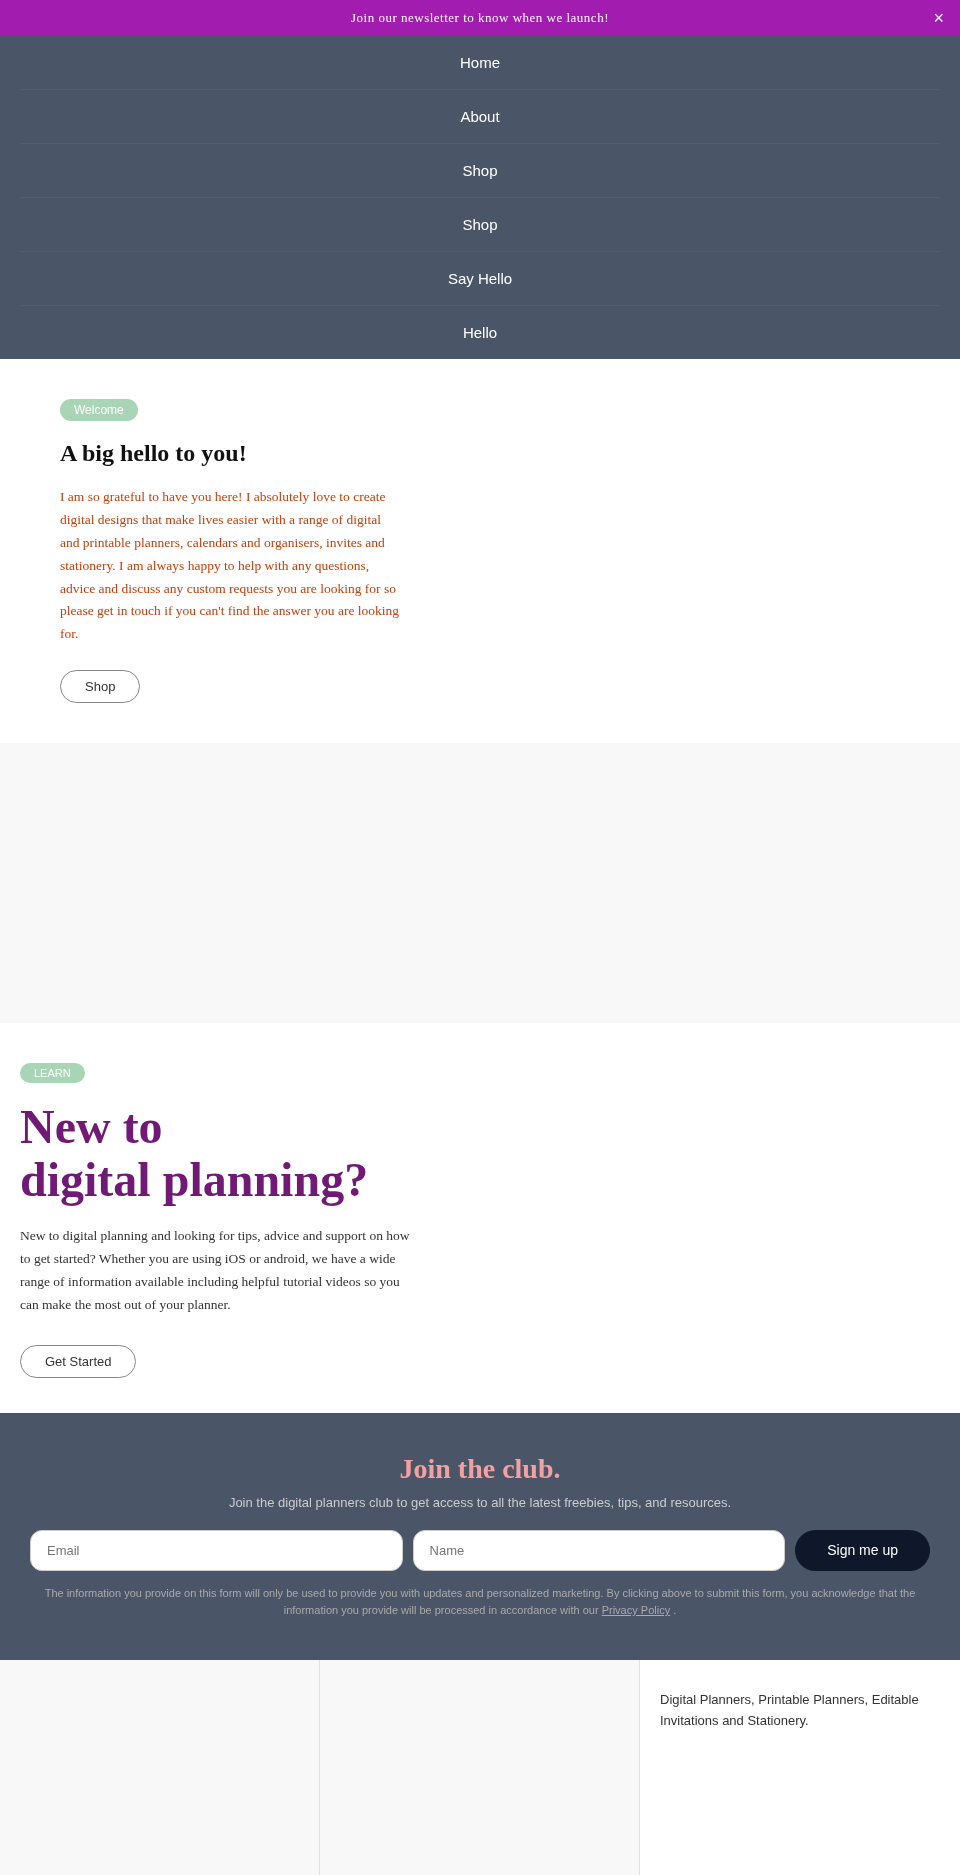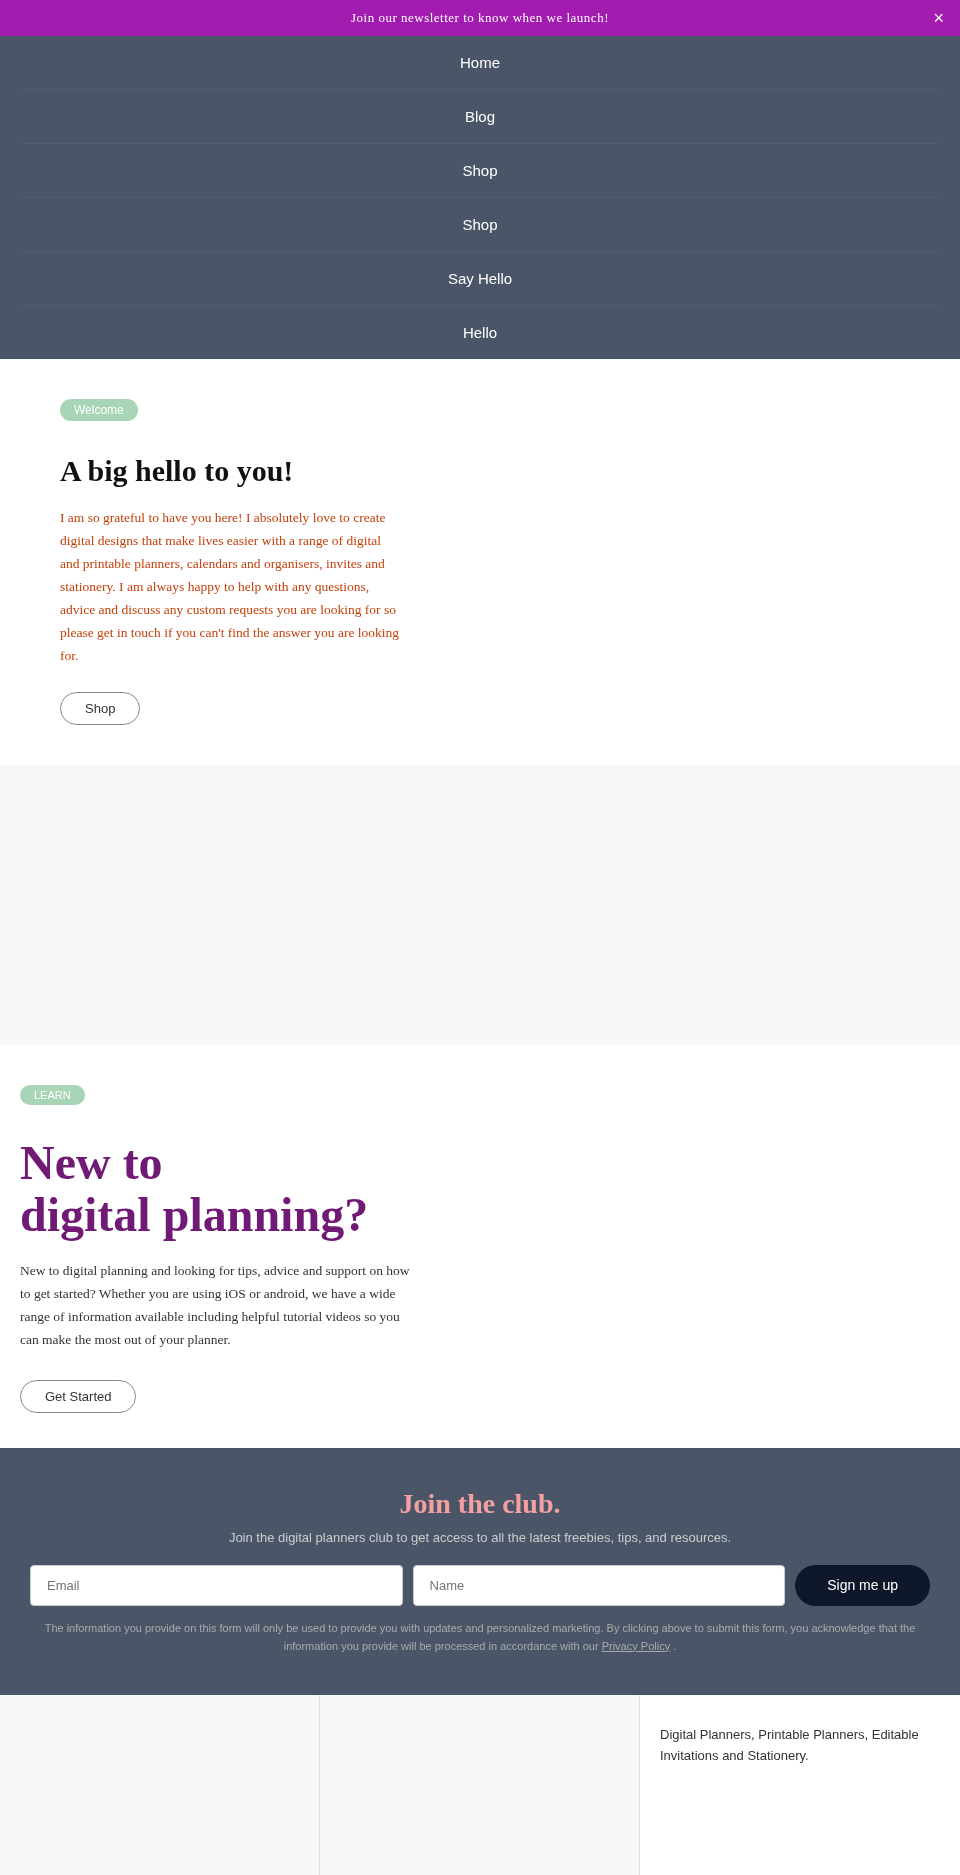--- a/index.html
+++ b/index.html
@@ -56,29 +56,29 @@
       padding: 40px 60px 40px 60px;
       background: #fff;
     }
     .badge {
       display: inline-block;
       background: #a8d5b5;
       color: #fff;
       border-radius: 20px;
       padding: 4px 14px;
       font-size: 12px;
-      margin-bottom: 32px;
+      margin-bottom: 18px;
       font-family: Arial, sans-serif;
     }
     .badge.learn {
       background: #a8d5b5;
       font-size: 11px;
     }
     .hero h1 {
-      font-size: 30px;
+      font-size: 24px;
       font-weight: bold;
       margin-bottom: 18px;
       font-family: 'Georgia', serif;
       color: #111;
       line-height: 1.2;
     }
     .hero p {
       font-size: 13.5px;
       line-height: 1.7;
       color: #c2410c;
@@ -145,21 +145,21 @@
     }
     .newsletter-form {
       display: flex;
       gap: 10px;
       margin-bottom: 14px;
     }
     .newsletter-form input {
       flex: 1;
       padding: 12px 16px;
       border: 1px solid #ccc;
-      border-radius: 4px;
+      border-radius: 12px;
       font-size: 13px;
       background: #fff;
       color: #333;
       outline: none;
     }
     .newsletter-form button {
       background: #0f172a;
       color: #fff;
       border: none;
       border-radius: 25px;
@@ -209,21 +209,21 @@
   <span>Join our newsletter to know when we launch!</span>
   <button class="banner-close">×</button>
 </div>
 
 <nav>
   <ul>
     <li>
       <a href="#">Home</a>
     </li>
     <li>
-      <a href="#">Blog</a>
+      <a href="#">About</a>
     </li>
     <li>
       <a href="#">Shop</a>
     </li>
     <li>
       <a href="#">Shop</a>
     </li>
     <li>
       <a href="#">Say Hello</a>
     </li>

